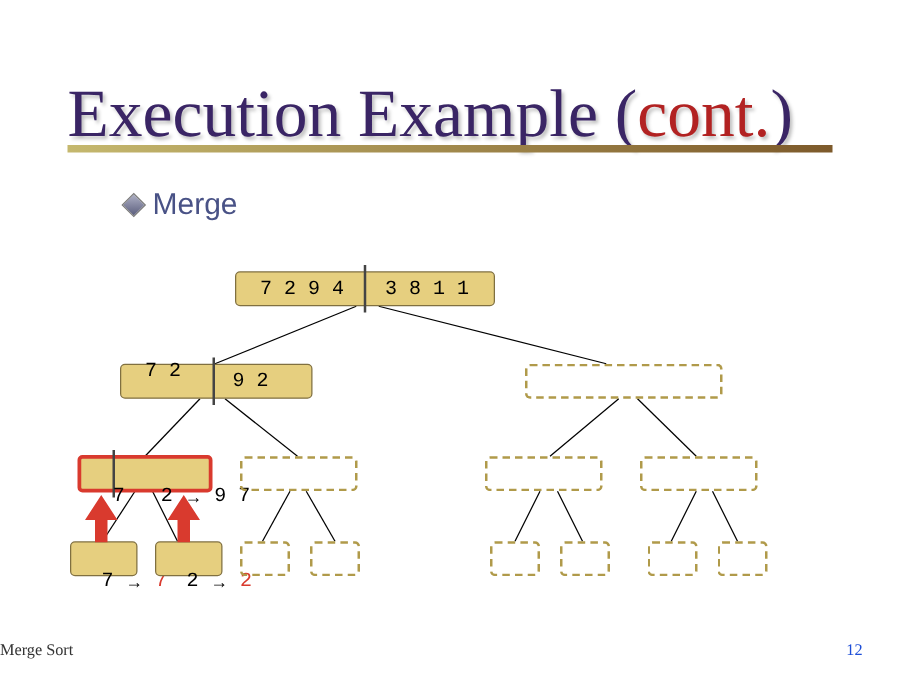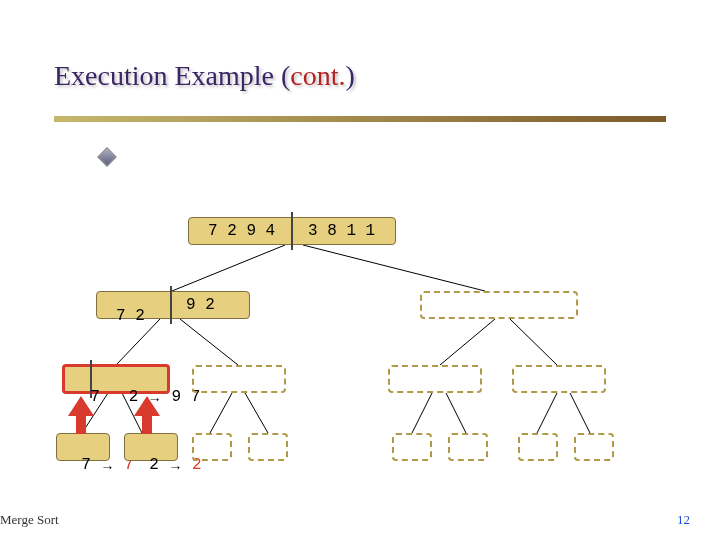--- a/index.html
+++ b/index.html
@@ -1,17 +1,17 @@
 <!DOCTYPE html>
 <html><head>
 <meta charset="utf-8">
 <style>
   *{box-sizing:border-box;margin:0;padding:0}
   body{width:720px;height:540px;background:#fff;font-family:Verdana,Geneva,sans-serif;position:relative;overflow:hidden}
-  .title{position:absolute;left:54px;top:60px;font-family:"Times New Roman",serif;font-size:28px;color:#3a2565;text-shadow:2px 2px 3px rgba(0,0,0,0.25)}
+  .title{position:absolute;left:54px;top:60px;font-family:"Times New Roman",serif;font-size:54px;color:#3a2565;text-shadow:2px 2px 3px rgba(0,0,0,0.25)}
   .title .hl{color:#b22222}
   .title-underline{position:absolute;left:54px;top:116px;width:612px;height:6px;background:linear-gradient(to right,#c5b86e,#7d5a2b)}
   .bullet-row{position:absolute;left:100px;top:150px;display:flex;align-items:center;gap:8px}
   .bullet-icon{width:14px;height:14px;border:1px solid #7b7b7b;background:linear-gradient(135deg,#aeb0c5,#5b5e7d);transform:rotate(45deg)}
   .bullet-text{font-family:Verdana,sans-serif;font-size:24px;color:#495286}
   .node{position:absolute;height:28px;border-radius:4px}
   .filled{background:#e6cf7f;border:1px solid #807040}
   .dashed{border:2px dashed #b09a4a;background:transparent}
   .node-text{position:absolute;font-family:"Courier New",monospace;font-size:16px;white-space:pre}
   .sep{position:absolute;width:2px;background:#444}
@@ -26,20 +26,21 @@
 </head>
 <body>
 
 <div class="title">
   <span>Execution Example (</span><span class="hl">cont.</span><span>)</span>
 </div>
 <div class="title-underline"></div>
 
 <div class="bullet-row">
   <div class="bullet-icon"></div>
+  <div class="bullet-text">Merge</div>
 </div>
 
 <svg class="lines">
   <line x1="285" y1="245" x2="172" y2="291" stroke="#000" stroke-width="1"></line>
   <line x1="303" y1="245" x2="485" y2="291" stroke="#000" stroke-width="1"></line>
   <line x1="160" y1="319" x2="116" y2="365" stroke="#000" stroke-width="1"></line>
   <line x1="180" y1="319" x2="238" y2="365" stroke="#000" stroke-width="1"></line>
   <line x1="495" y1="319" x2="440" y2="365" stroke="#000" stroke-width="1"></line>
   <line x1="510" y1="319" x2="557" y2="365" stroke="#000" stroke-width="1"></line>
   <line x1="108" y1="393" x2="82" y2="433" stroke="#000" stroke-width="1"></line>
@@ -52,21 +53,21 @@
   <line x1="570" y1="393" x2="590" y2="433" stroke="#000" stroke-width="1"></line>
 </svg>
 
 <div class="node filled" style="left:188px;top:217px;width:208px"></div>
 <div class="sep" style="left:291px;top:212px;height:38px"></div>
 <div class="node-text" style="left:208px;top:222px">7 2 9 4</div>
 <div class="node-text" style="left:308px;top:222px">3 8 1 1</div>
 
 <div class="node filled" style="left:96px;top:291px;width:154px"></div>
 <div class="sep" style="left:170px;top:286px;height:38px"></div>
-<div class="node-text" style="left:116px;top:307px">7 2</div>
+<div class="node-text" style="left:116px;top:288px">7 2</div>
 <div class="node-text" style="left:186px;top:296px">9 2</div>
 
 <div class="node dashed" style="left:420px;top:291px;width:158px"></div>
 
 <div class="node filled red-border" style="left:62px;top:364px;width:108px;height:30px"></div>
 <div class="sep" style="left:90px;top:360px;height:38px"></div>
 <div class="node-text" style="left:71px;top:370px">
   <span>7</span>&nbsp;&nbsp;&nbsp;<span>2</span> <span class="arrow-small">→</span> <span>9 7</span>
 </div>
 <div class="node dashed" style="left:192px;top:365px;width:94px"></div>

